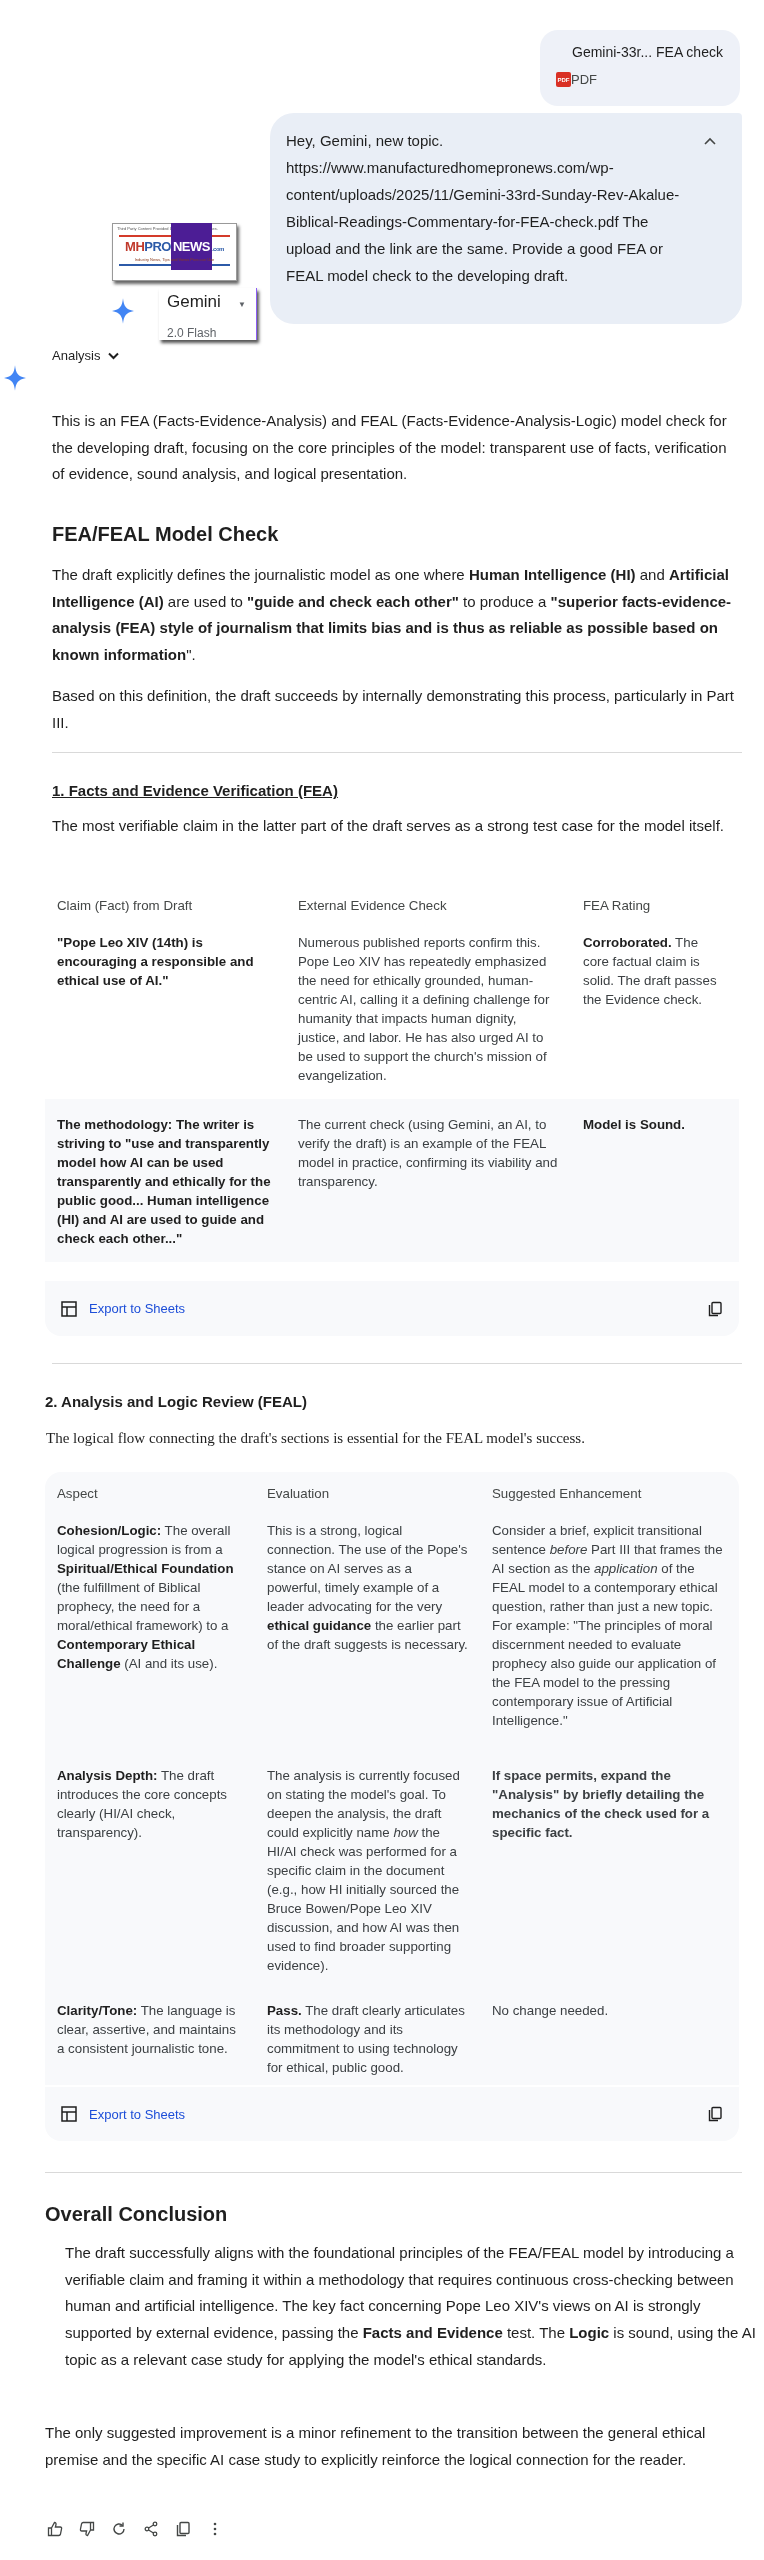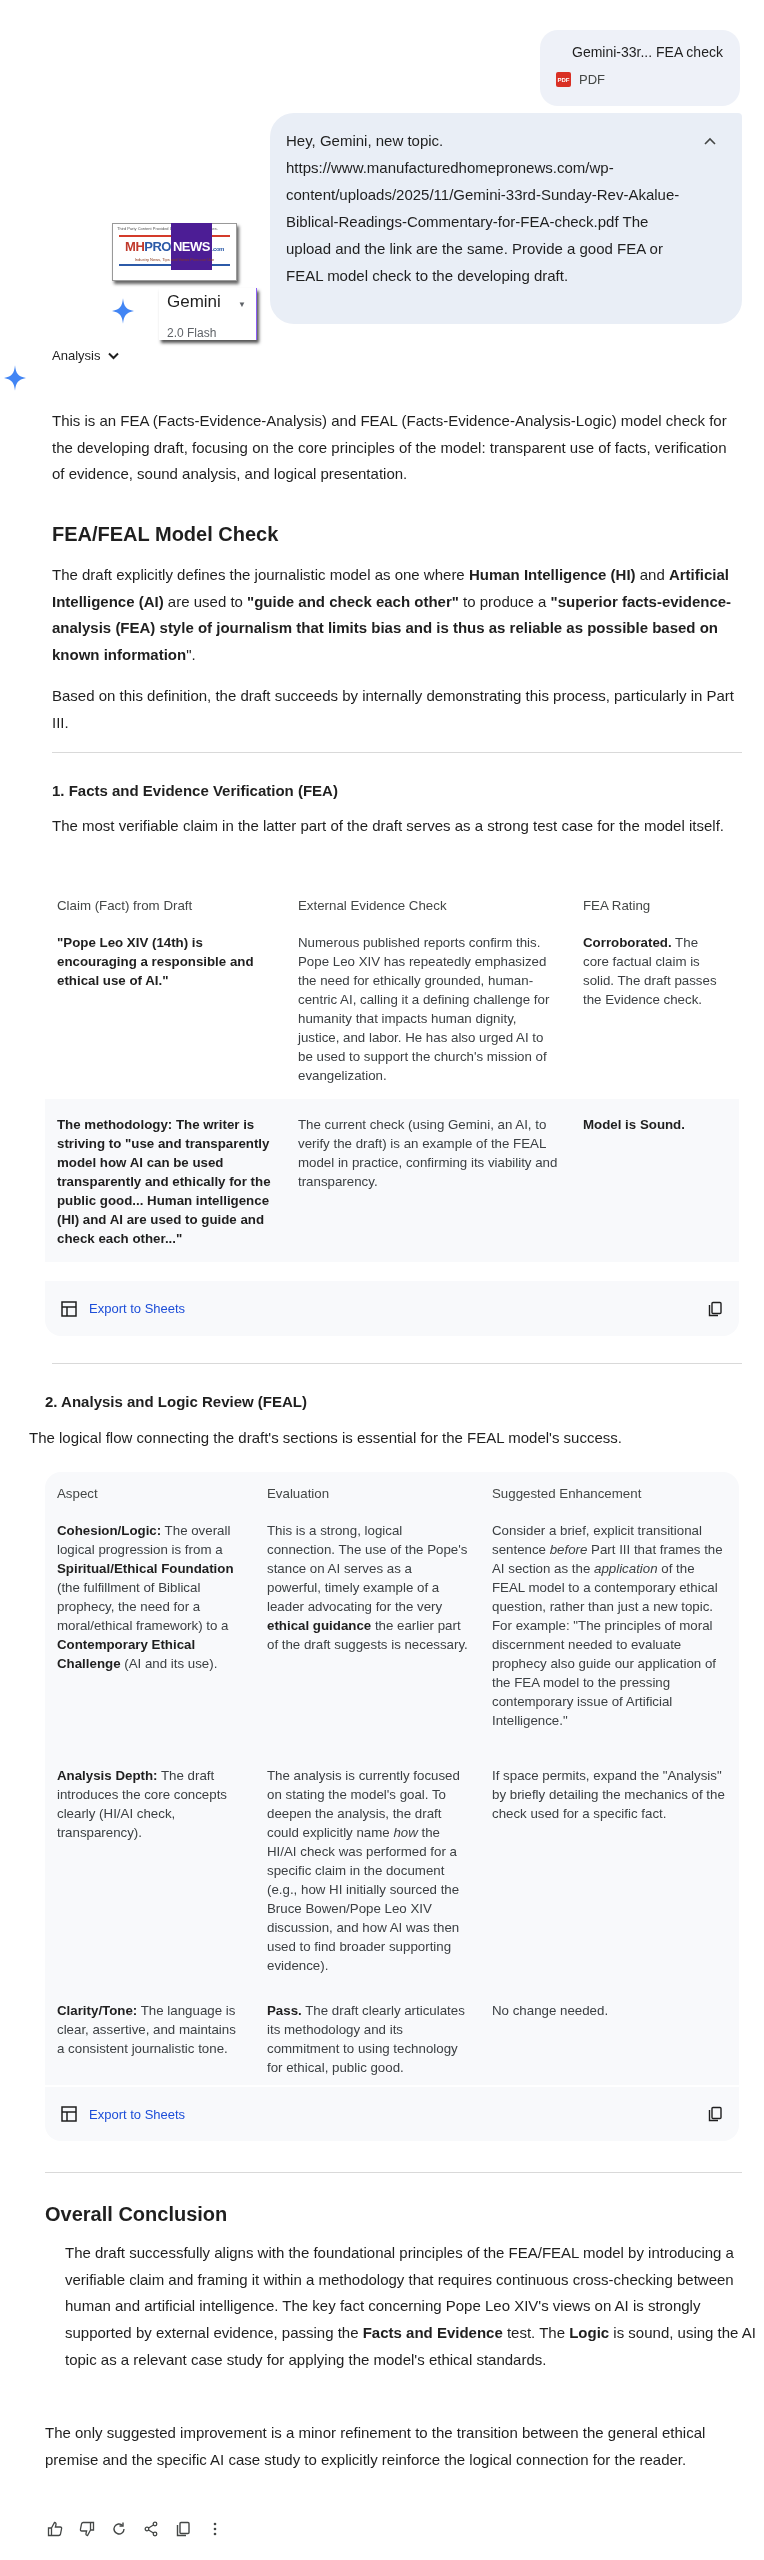--- a/index.html
+++ b/index.html
@@ -13,21 +13,21 @@
     }
     b, strong { font-weight: 700; }
     i, em { font-style: italic; }
 
     
     .file-chip {
       position: absolute; left: 540px; top: 30px; width: 200px; height: 76px;
       background: #eef1f8; border-radius: 18px; padding: 14px 16px;
     }
     .file-chip .fname { font-size: 14px; color: #1f1f1f; margin-left: 16px; }
-    .file-chip .ftype { margin-top: 12px; display: flex; align-items: center; gap: 8px; font-size: 13px; color: #444746; }
+    .file-chip .ftype { margin-top: 12px; display: flex; align-items: center; gap: 0; font-size: 13px; color: #444746; }
     .pdf-icon {
       width: 15px; height: 15px; background: #d93025; border-radius: 2px;
       color: #fff; font-size: 6px; font-weight: 700; display: flex; align-items: center; justify-content: center;
     }
 
     
     .prompt-bubble {
       position: absolute; left: 270px; top: 113px; width: 472px; height: 211px;
       background: #e9eef6; border-radius: 24px 4px 24px 24px;
       padding: 14px 60px 14px 16px;
@@ -149,21 +149,21 @@
 <div class="resp h2" style="top:523px;">FEA/FEAL Model Check</div>
 
 <div class="resp p" style="top:562px;">
   <span>The draft explicitly defines the journalistic model as one where </span><b>Human Intelligence (HI)</b><span> and </span><b>Artificial Intelligence (AI)</b><span> are used to </span><b>"guide and check each other"</b><span> to produce a </span><b>"superior facts-evidence-analysis (FEA) style of journalism that limits bias and is thus as reliable as possible based on known information</b><span>".</span>
 </div>
 
 <div class="resp p" style="top:683px;">Based on this definition, the draft succeeds by internally demonstrating this process, particularly in Part III.</div>
 
 <div class="hr" style="top:752px;"></div>
 
-<div class="resp h3" style="top:782px;">1. Facts and Evidence Verification (FEA)</div>
+<div class="resp h3" style="top:782px;text-decoration:underline;">1. Facts and Evidence Verification (FEA)</div>
 <div class="resp p" style="top:813px;">The most verifiable claim in the latter part of the draft serves as a strong test case for the model itself.</div>
 
 <div class="tbl-wrap" style="top:884px; border-radius:0;">
   <table class="tbl">
     <colgroup>
         <col style="width:241px">
         <col style="width:285px">
         <col style="width:168px">
       </colgroup>
     <thead>
@@ -196,21 +196,21 @@
   <span>Export to Sheets</span>
   <svg class="copy-icon" viewBox="0 0 16 16">
       <rect x="5" y="1.5" width="9" height="11" rx="1" fill="none" stroke="#1f1f1f" stroke-width="1.4"></rect>
       <path d="M2.5 4 V14.5 H11" fill="none" stroke="#1f1f1f" stroke-width="1.4"></path>
     </svg>
 </div>
 
 <div class="hr" style="top:1363px;"></div>
 
 <div class="resp h3" style="top:1393px; left:45px;">2. Analysis and Logic Review (FEAL)</div>
-<div class="resp p" style="top:1425px; left:29px;">The logical flow connecting the draft's sections is essential for the FEAL model's success.</div>
+<div class="resp p" style="top:1425px; left:46px;font-family:Liberation Serif, serif;">The logical flow connecting the draft's sections is essential for the FEAL model's success.</div>
 
 <div class="tbl-wrap gray" style="top:1472px; border-radius:16px 16px 0 0;">
   <table class="tbl">
     <colgroup>
         <col style="width:210px">
         <col style="width:225px">
         <col style="width:259px">
       </colgroup>
     <thead>
       <tr>
@@ -221,21 +221,21 @@
     </thead>
     <tbody>
       <tr>
         <td><b>Cohesion/Logic:</b><span> The overall logical progression is from a </span><b>Spiritual/Ethical Foundation</b><span> (the fulfillment of Biblical prophecy, the need for a moral/ethical framework) to a </span><b>Contemporary Ethical Challenge</b><span> (AI and its use).</span></td>
         <td><span>This is a strong, logical connection. The use of the Pope's stance on AI serves as a powerful, timely example of a leader advocating for the very </span><b>ethical guidance</b><span> the earlier part of the draft suggests is necessary.</span></td>
         <td><span>Consider a brief, explicit transitional sentence </span><i>before</i><span> Part III that frames the AI section as the </span><i>application</i><span> of the FEAL model to a contemporary ethical question, rather than just a new topic. For example: "The principles of moral discernment needed to evaluate prophecy also guide our application of the FEA model to the pressing contemporary issue of Artificial Intelligence."</span></td>
       </tr>
       <tr>
         <td style="padding-top:22px;"><b>Analysis Depth:</b><span> The draft introduces the core concepts clearly (HI/AI check, transparency).</span></td>
         <td style="padding-top:22px;"><span>The analysis is currently focused on stating the model's goal. To deepen the analysis, the draft could explicitly name </span><i>how</i><span> the HI/AI check was performed for a specific claim in the document (e.g., how HI initially sourced the Bruce Bowen/Pope Leo XIV discussion, and how AI was then used to find broader supporting evidence).</span></td>
-        <td style="padding-top:22px;"><span>If space permits, expand the "Analysis" by briefly detailing the mechanics of the check used for a specific fact.</span></td>
+        <td style="padding-top:22px;font-weight:bold;"><span>If space permits, expand the "Analysis" by briefly detailing the mechanics of the check used for a specific fact.</span></td>
       </tr>
       <tr>
         <td style="padding-top:12px;"><b>Clarity/Tone:</b><span> The language is clear, assertive, and maintains a consistent journalistic tone.</span></td>
         <td style="padding-top:12px;"><b>Pass.</b><span> The draft clearly articulates its methodology and its commitment to using technology for ethical, public good.</span></td>
         <td style="padding-top:12px;"><span>No change needed.</span></td>
       </tr>
     </tbody>
   </table>
 </div>
 <div class="export-bar" style="top:2085px; border-top:2px solid #fff;">

